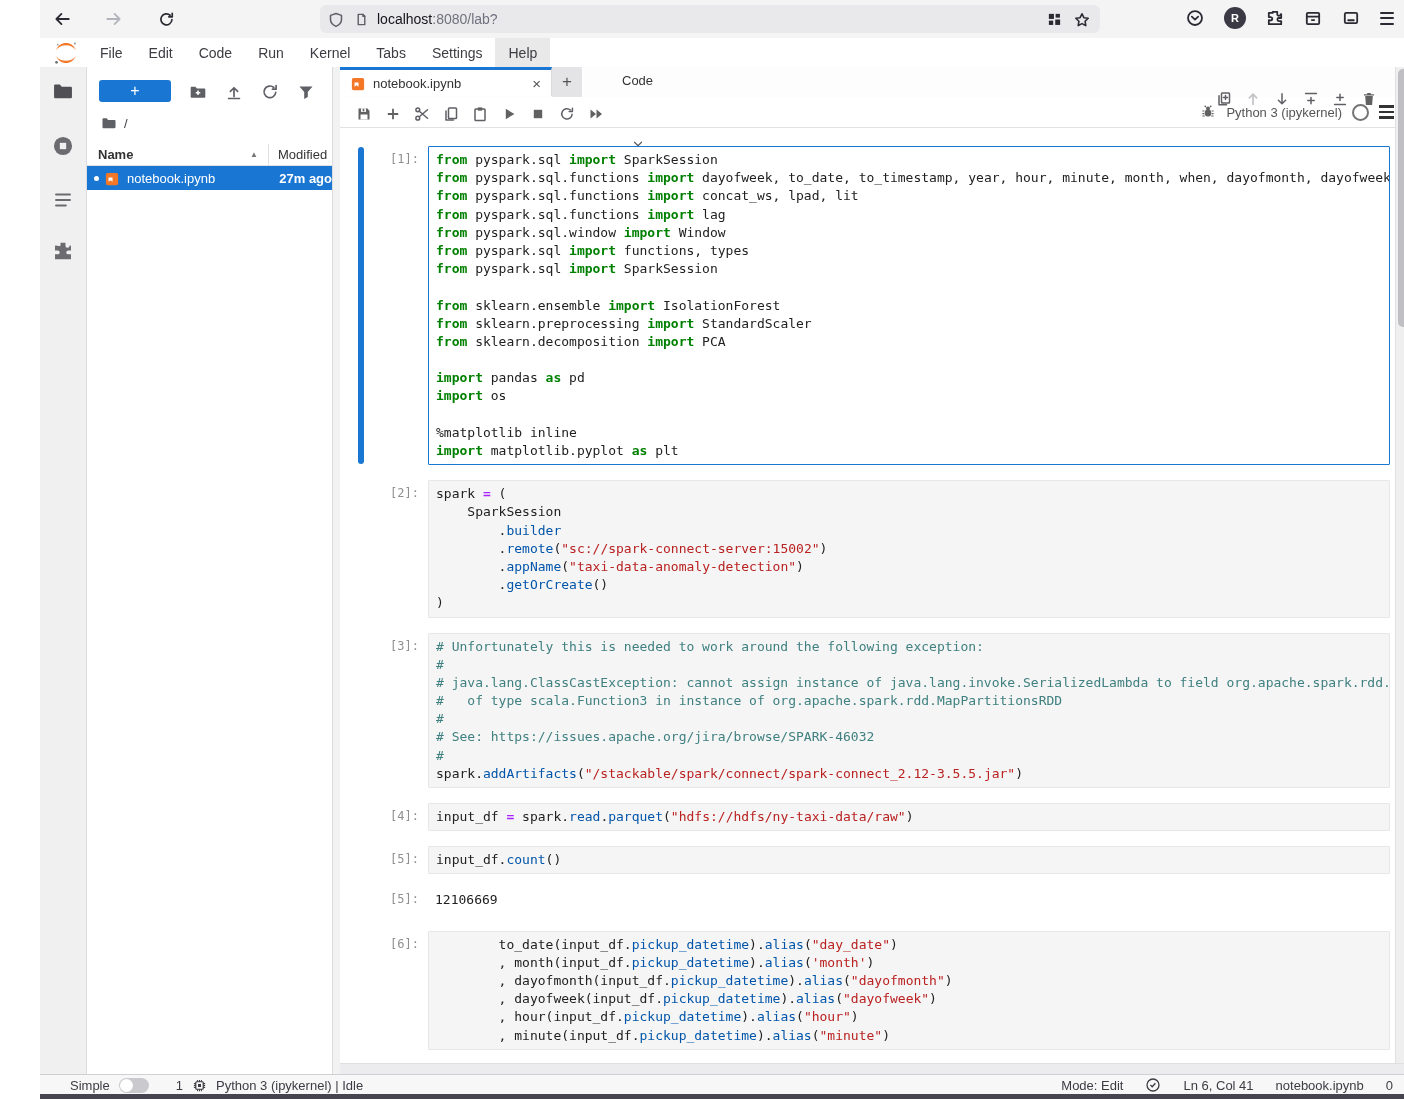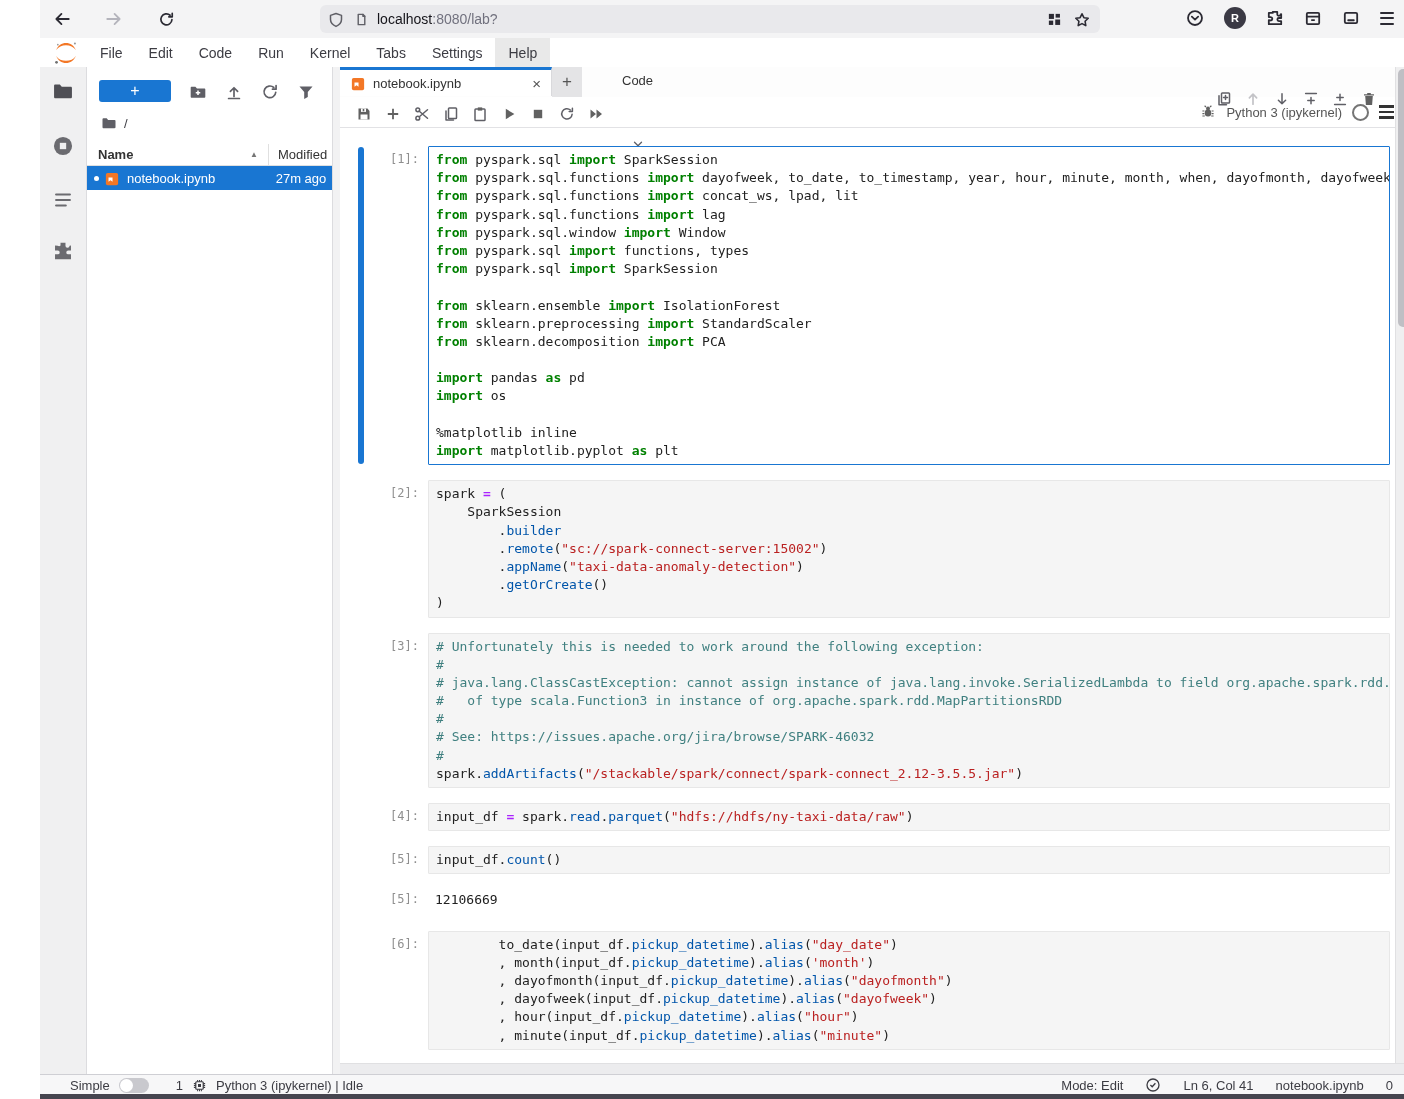--- a/index.html
+++ b/index.html
@@ -38,21 +38,21 @@
   .new-launcher{width:72px;height:22px;background:#1976d2;border-radius:3px;margin-left:12px;display:flex;align-items:center;justify-content:center;color:#fff;font-size:16px;line-height:16px;}
   .fb-tb-ic{width:18px;height:18px;margin-left:18px;}
   .fb-crumb{position:absolute;top:48px;left:14px;display:flex;align-items:center;gap:7px;font-size:13px;color:#3c3c43;}
   .fb-head{position:absolute;top:77px;left:0;width:100%;height:21px;border-bottom:1px solid #e0e0e0;display:flex;font-size:13px;color:#333;}
   .fb-head .nm{width:182px;padding-left:11px;box-sizing:border-box;border-right:1px solid #e0e0e0;display:flex;align-items:center;gap:6px;}
   .fb-head .md{flex:1;padding-left:9px;display:flex;align-items:center;}
   .sort-asc{font-size:8px;color:#757575;margin-left:auto;margin-right:10px;}
   .fb-row{position:absolute;top:99px;left:0;width:100%;height:24px;background:#1976d2;color:#fff;display:flex;align-items:center;font-size:13px;}
   .fb-row .dot{width:5px;height:5px;border-radius:50%;background:#fff;margin-left:7px;}
   .fb-row .fname{margin-left:8px;flex:1;}
-  .fb-row .fmod{width:62px;text-align:center;}
+  .fb-row .fmod{width:62px;text-align:right;font-weight:bold;}
   .nbfile-ic{margin-left:6px;}
   .splitter{position:absolute;left:292px;top:0;width:8px;height:1007px;background:#f2f2f3;border-left:1px solid #dcdcdf;border-right:1px solid #c9c9cd;}
 
   
   .nbpanel{position:absolute;left:300px;top:0;width:1070px;height:1007px;background:#fff;}
   .tabbar{position:absolute;top:0;left:0;width:100%;height:30px;border-bottom:1px solid #d9d9dc;background:#fdfdfd;}
   .nb-tab{position:absolute;left:0;top:0;width:212px;height:29px;background:#fff;border-right:1px solid #d9d9dc;border-top:3px solid #1976d2;box-sizing:border-box;display:flex;align-items:center;}
   .nb-tab .title{font-size:13px;color:#333;margin-left:8px;flex:1;}
   .tab-close{margin-right:10px;color:#555;font-size:15px;}
   .tab-add{position:absolute;left:212px;top:0;width:30px;height:30px;background:#e4e4e6;display:flex;align-items:center;justify-content:center;color:#555;font-size:17px;}

